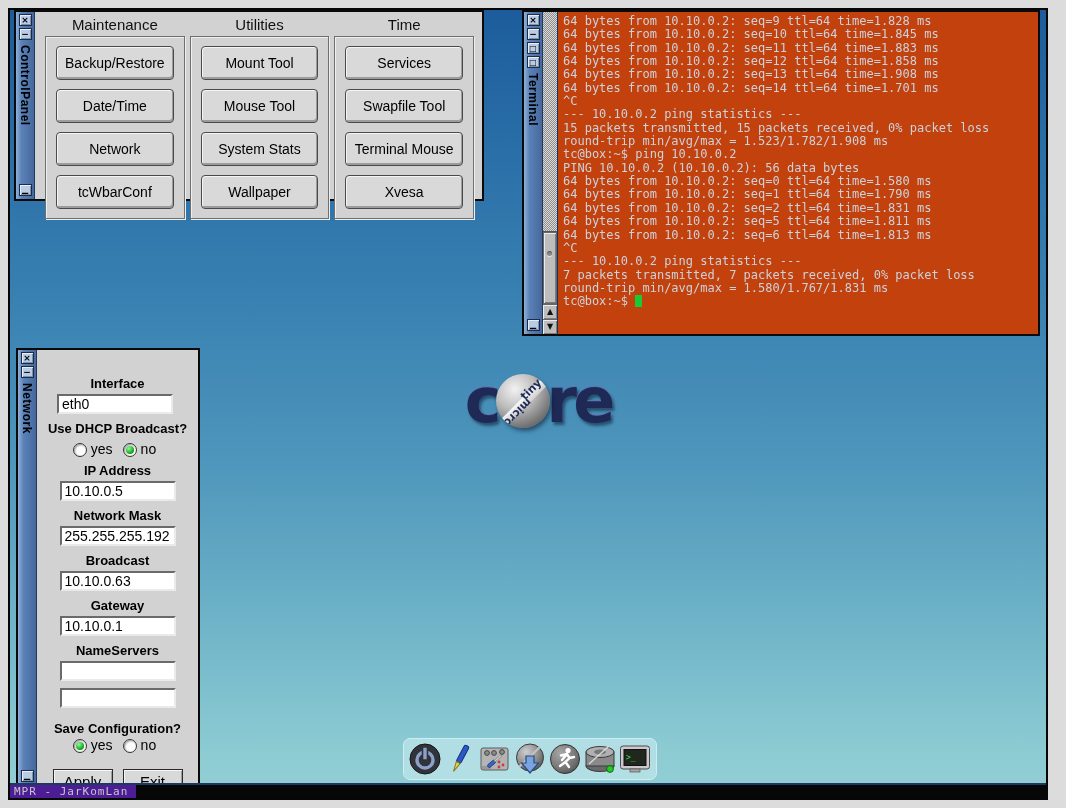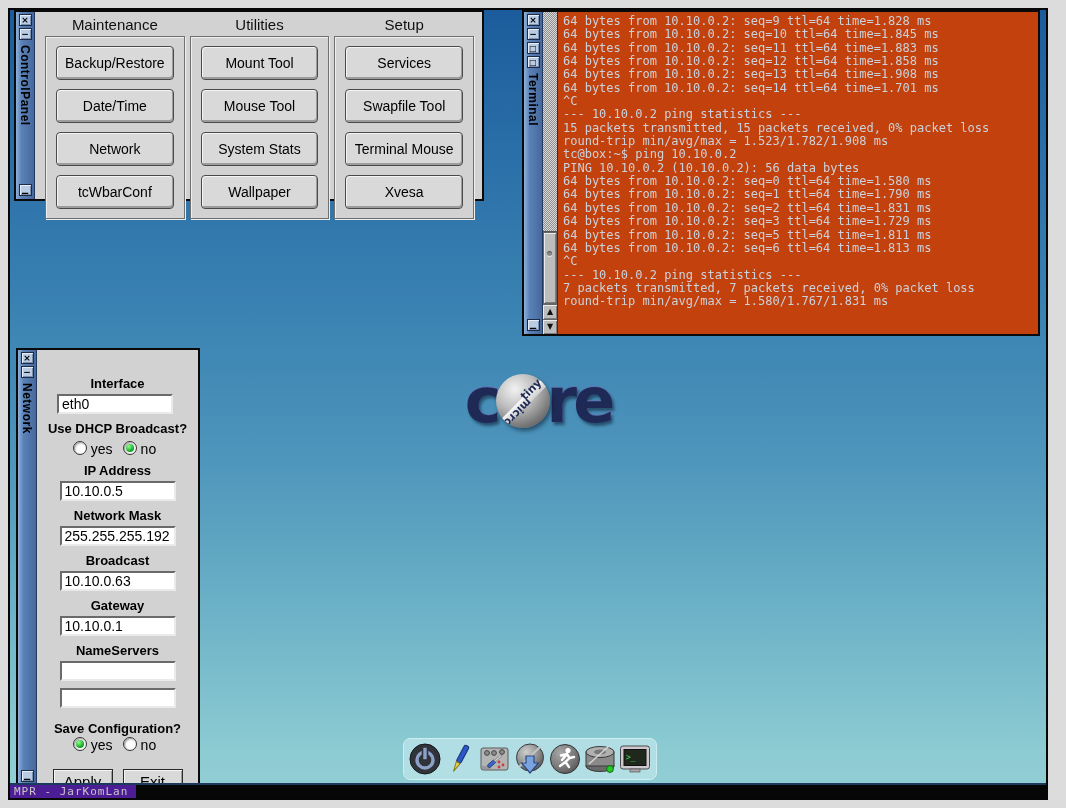--- a/index.html
+++ b/index.html
@@ -85,21 +85,21 @@
 
   
   #net { left:6px; top:338px; width:184px; height:439px; }
   .net-body { flex:1; display:flex; flex-direction:column; align-items:center; padding-top:26px; }
   .nlabel { font:bold 13px "Liberation Sans",sans-serif; color:#000; margin-bottom:3px; text-align:center; }
   .ninput {
     width:116px; height:21px; background:#fff; color:#000;
     border:2px solid; border-color:#6a6a6a #eaeaea #eaeaea #6a6a6a;
     font:14px "Liberation Sans",sans-serif; padding:0 3px; margin-bottom:7px; outline:none;
   }
-  .radiorow { display:flex; align-items:flex-start; gap:4px; margin:2px 0 6px; }
+  .radiorow { display:flex; align-items:flex-end; gap:4px; margin:2px 0 6px; }
   .radio {
     width:14px; height:14px; border-radius:50%; background:#fdfdfd; border:1px solid #333;
     box-shadow:inset 1px 1px 2px #9a9a9a; cursor:pointer; position:relative;
   }
   .radio.on::after {
     content:""; position:absolute; left:2px; top:2px; width:8px; height:8px; border-radius:50%;
     background:radial-gradient(circle at 35% 30%, #8cff8c, #0b9e1e 70%);
   }
   .rlabel { font:14px "Liberation Sans",sans-serif; color:#000; margin-right:6px; }
   .btnrow { display:flex; gap:10px; margin-top:10px; }
@@ -160,21 +160,21 @@
       <div class="cp-col">
         <div class="cp-head">Utilities</div>
         <div class="cp-box">
           <button class="cp-btn">Mount Tool</button>
           <button class="cp-btn">Mouse Tool</button>
           <button class="cp-btn">System Stats</button>
           <button class="cp-btn">Wallpaper</button>
         </div>
       </div>
       <div class="cp-col">
-        <div class="cp-head">Setup</div>
+        <div class="cp-head">Time</div>
         <div class="cp-box">
           <button class="cp-btn">Services</button>
           <button class="cp-btn">Swapfile Tool</button>
           <button class="cp-btn">Terminal Mouse</button>
           <button class="cp-btn">Xvesa</button>
         </div>
       </div>
     </div>
   </div>
 
@@ -204,27 +204,27 @@
       <div class="tline">64 bytes from 10.10.0.2: seq=14 ttl=64 time=1.701 ms</div>
       <div class="tline">^C</div>
       <div class="tline">--- 10.10.0.2 ping statistics ---</div>
       <div class="tline">15 packets transmitted, 15 packets received, 0% packet loss</div>
       <div class="tline">round-trip min/avg/max = 1.523/1.782/1.908 ms</div>
       <div class="tline">tc@box:~$ ping 10.10.0.2</div>
       <div class="tline">PING 10.10.0.2 (10.10.0.2): 56 data bytes</div>
       <div class="tline">64 bytes from 10.10.0.2: seq=0 ttl=64 time=1.580 ms</div>
       <div class="tline">64 bytes from 10.10.0.2: seq=1 ttl=64 time=1.790 ms</div>
       <div class="tline">64 bytes from 10.10.0.2: seq=2 ttl=64 time=1.831 ms</div>
-      <div class="tline">64 bytes from 10.10.0.2: seq=3 ttl=64 time=1.729 ms</div>
       <div class="tline">64 bytes from 10.10.0.2: seq=5 ttl=64 time=1.811 ms</div>
       <div class="tline">64 bytes from 10.10.0.2: seq=6 ttl=64 time=1.813 ms</div>
       <div class="tline">^C</div>
       <div class="tline">--- 10.10.0.2 ping statistics ---</div>
       <div class="tline">7 packets transmitted, 7 packets received, 0% packet loss</div>
       <div class="tline">round-trip min/avg/max = 1.580/1.767/1.831 ms</div>
+      <div class="tline"><span>tc@box:~$ </span><span class="cursor"></span></div>
     </div>
   </div>
 
   <div class="win" id="net">
     <div class="titlebar">
       <span class="tbtn">×</span>
       <span class="tbtn">−</span>
       <span class="ttitle">Network</span>
       <span class="tbtn shade">▁</span>
     </div>

